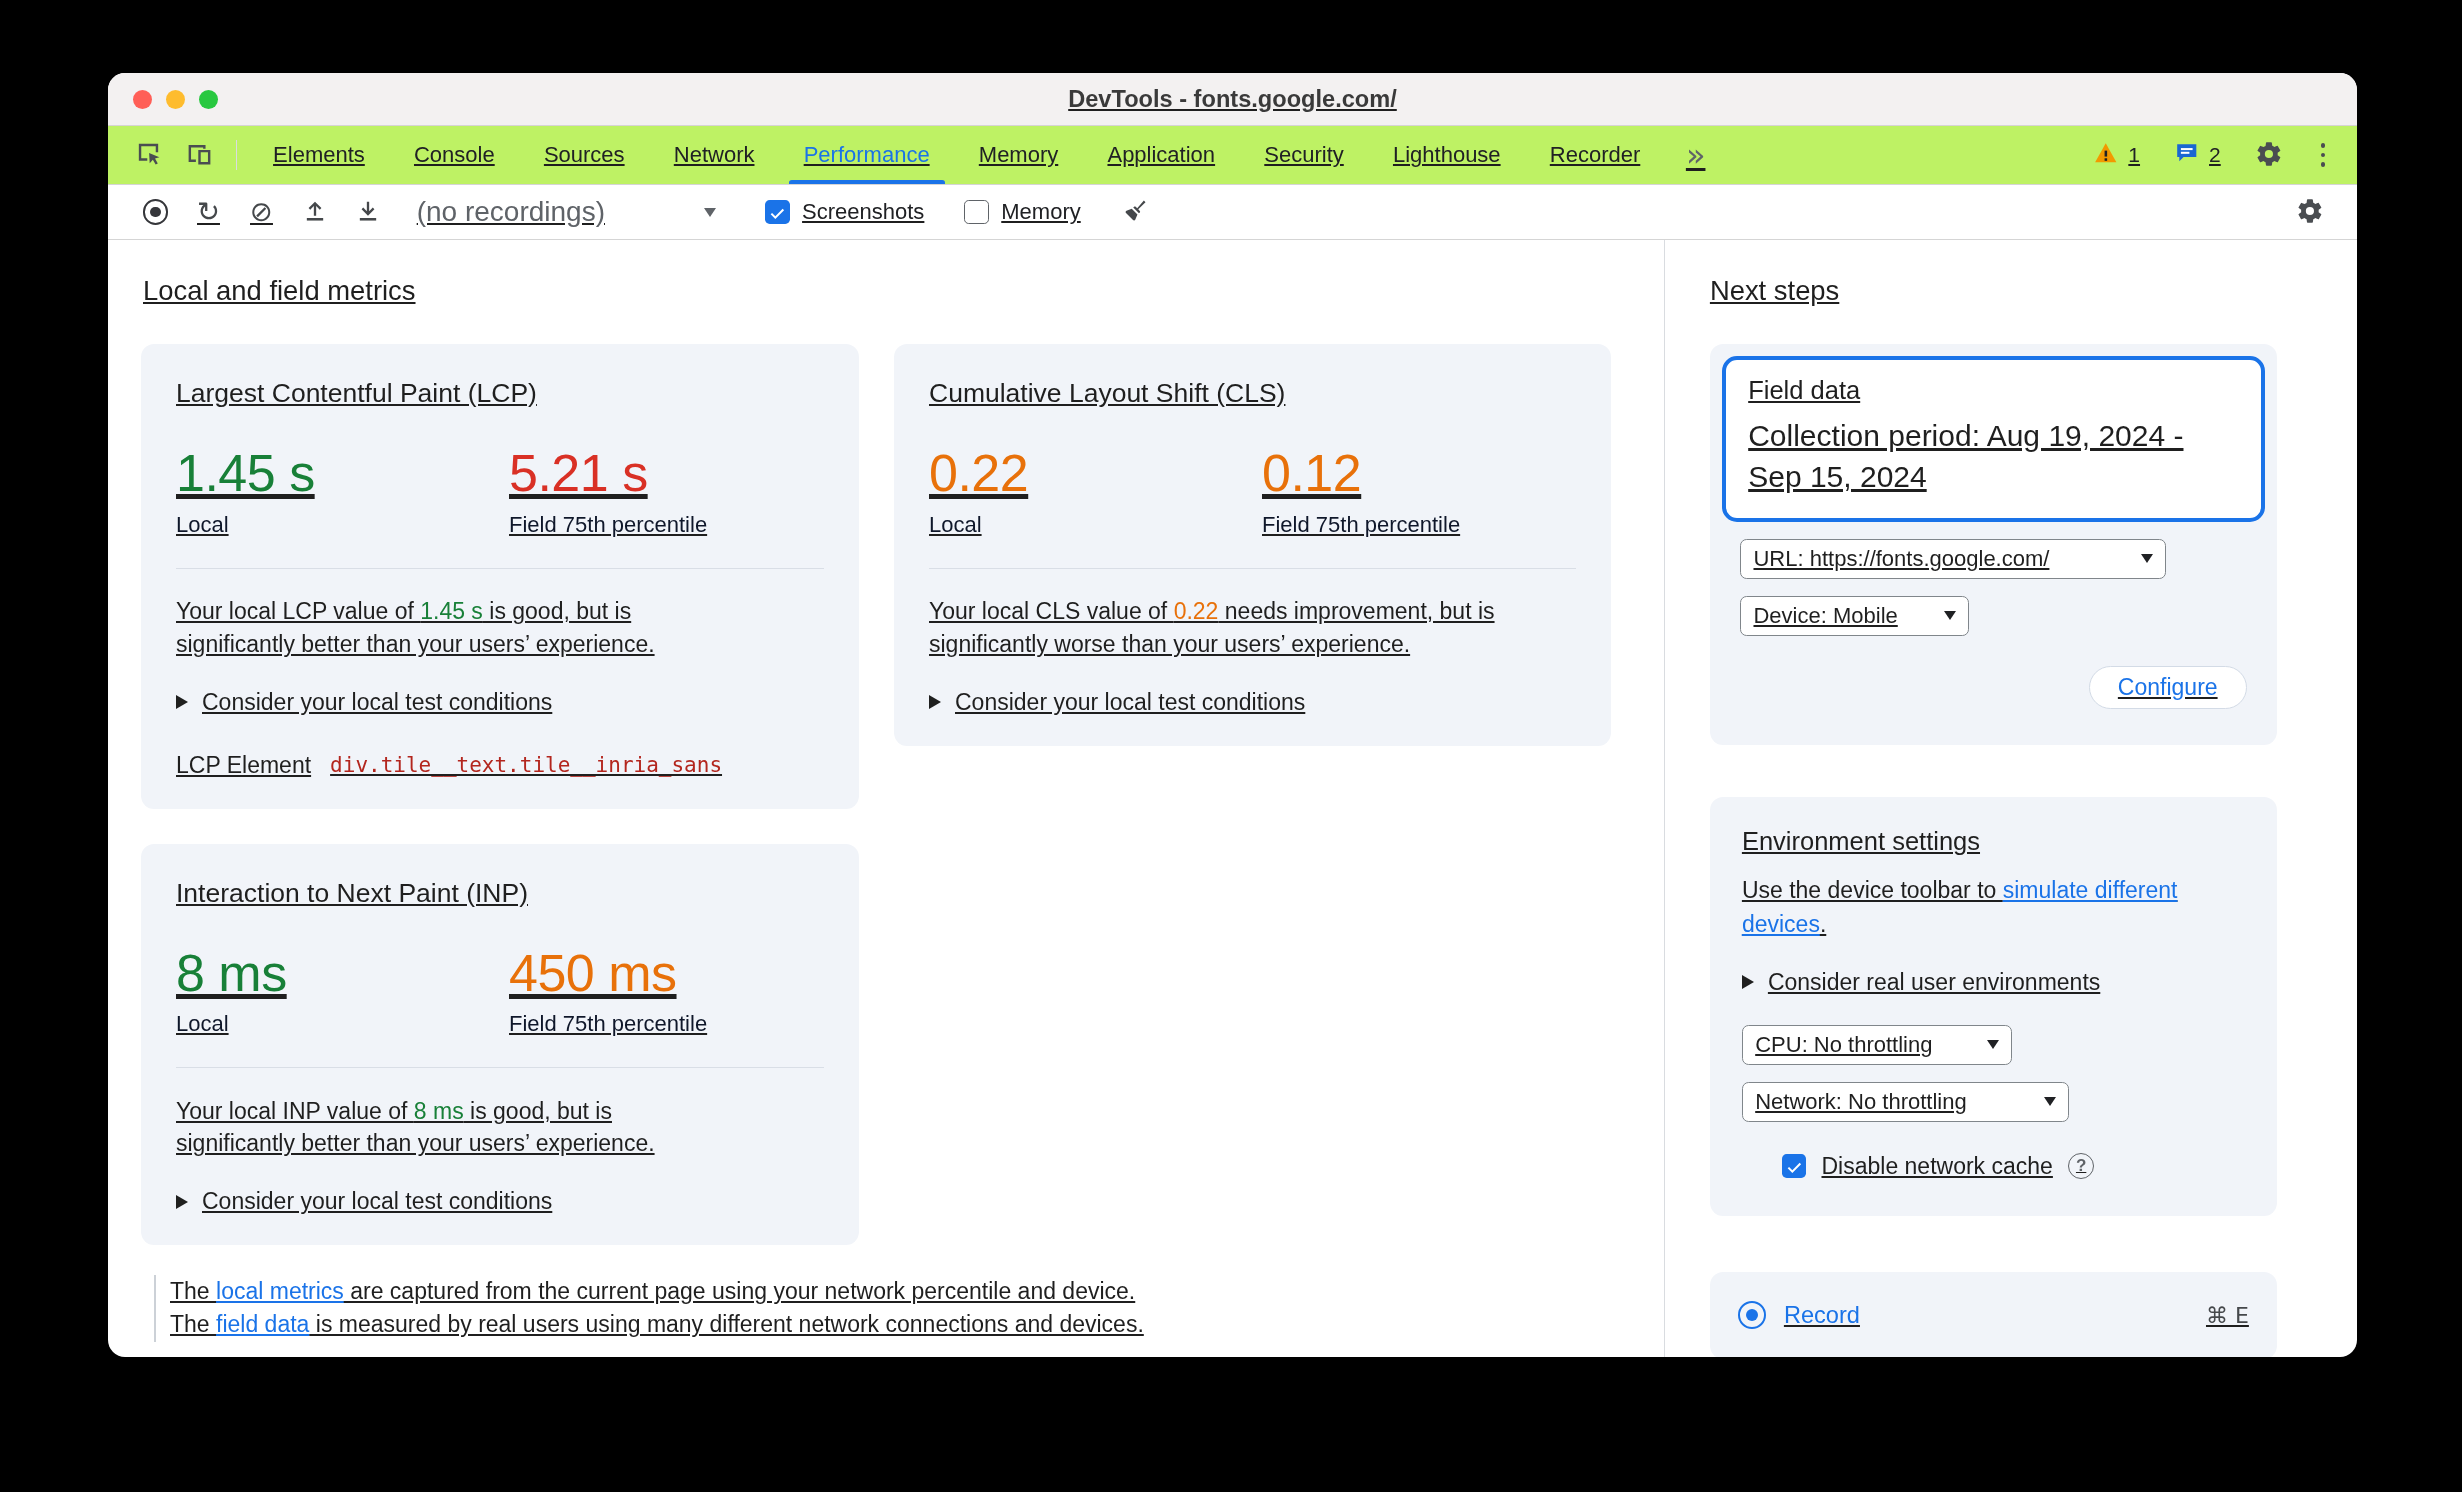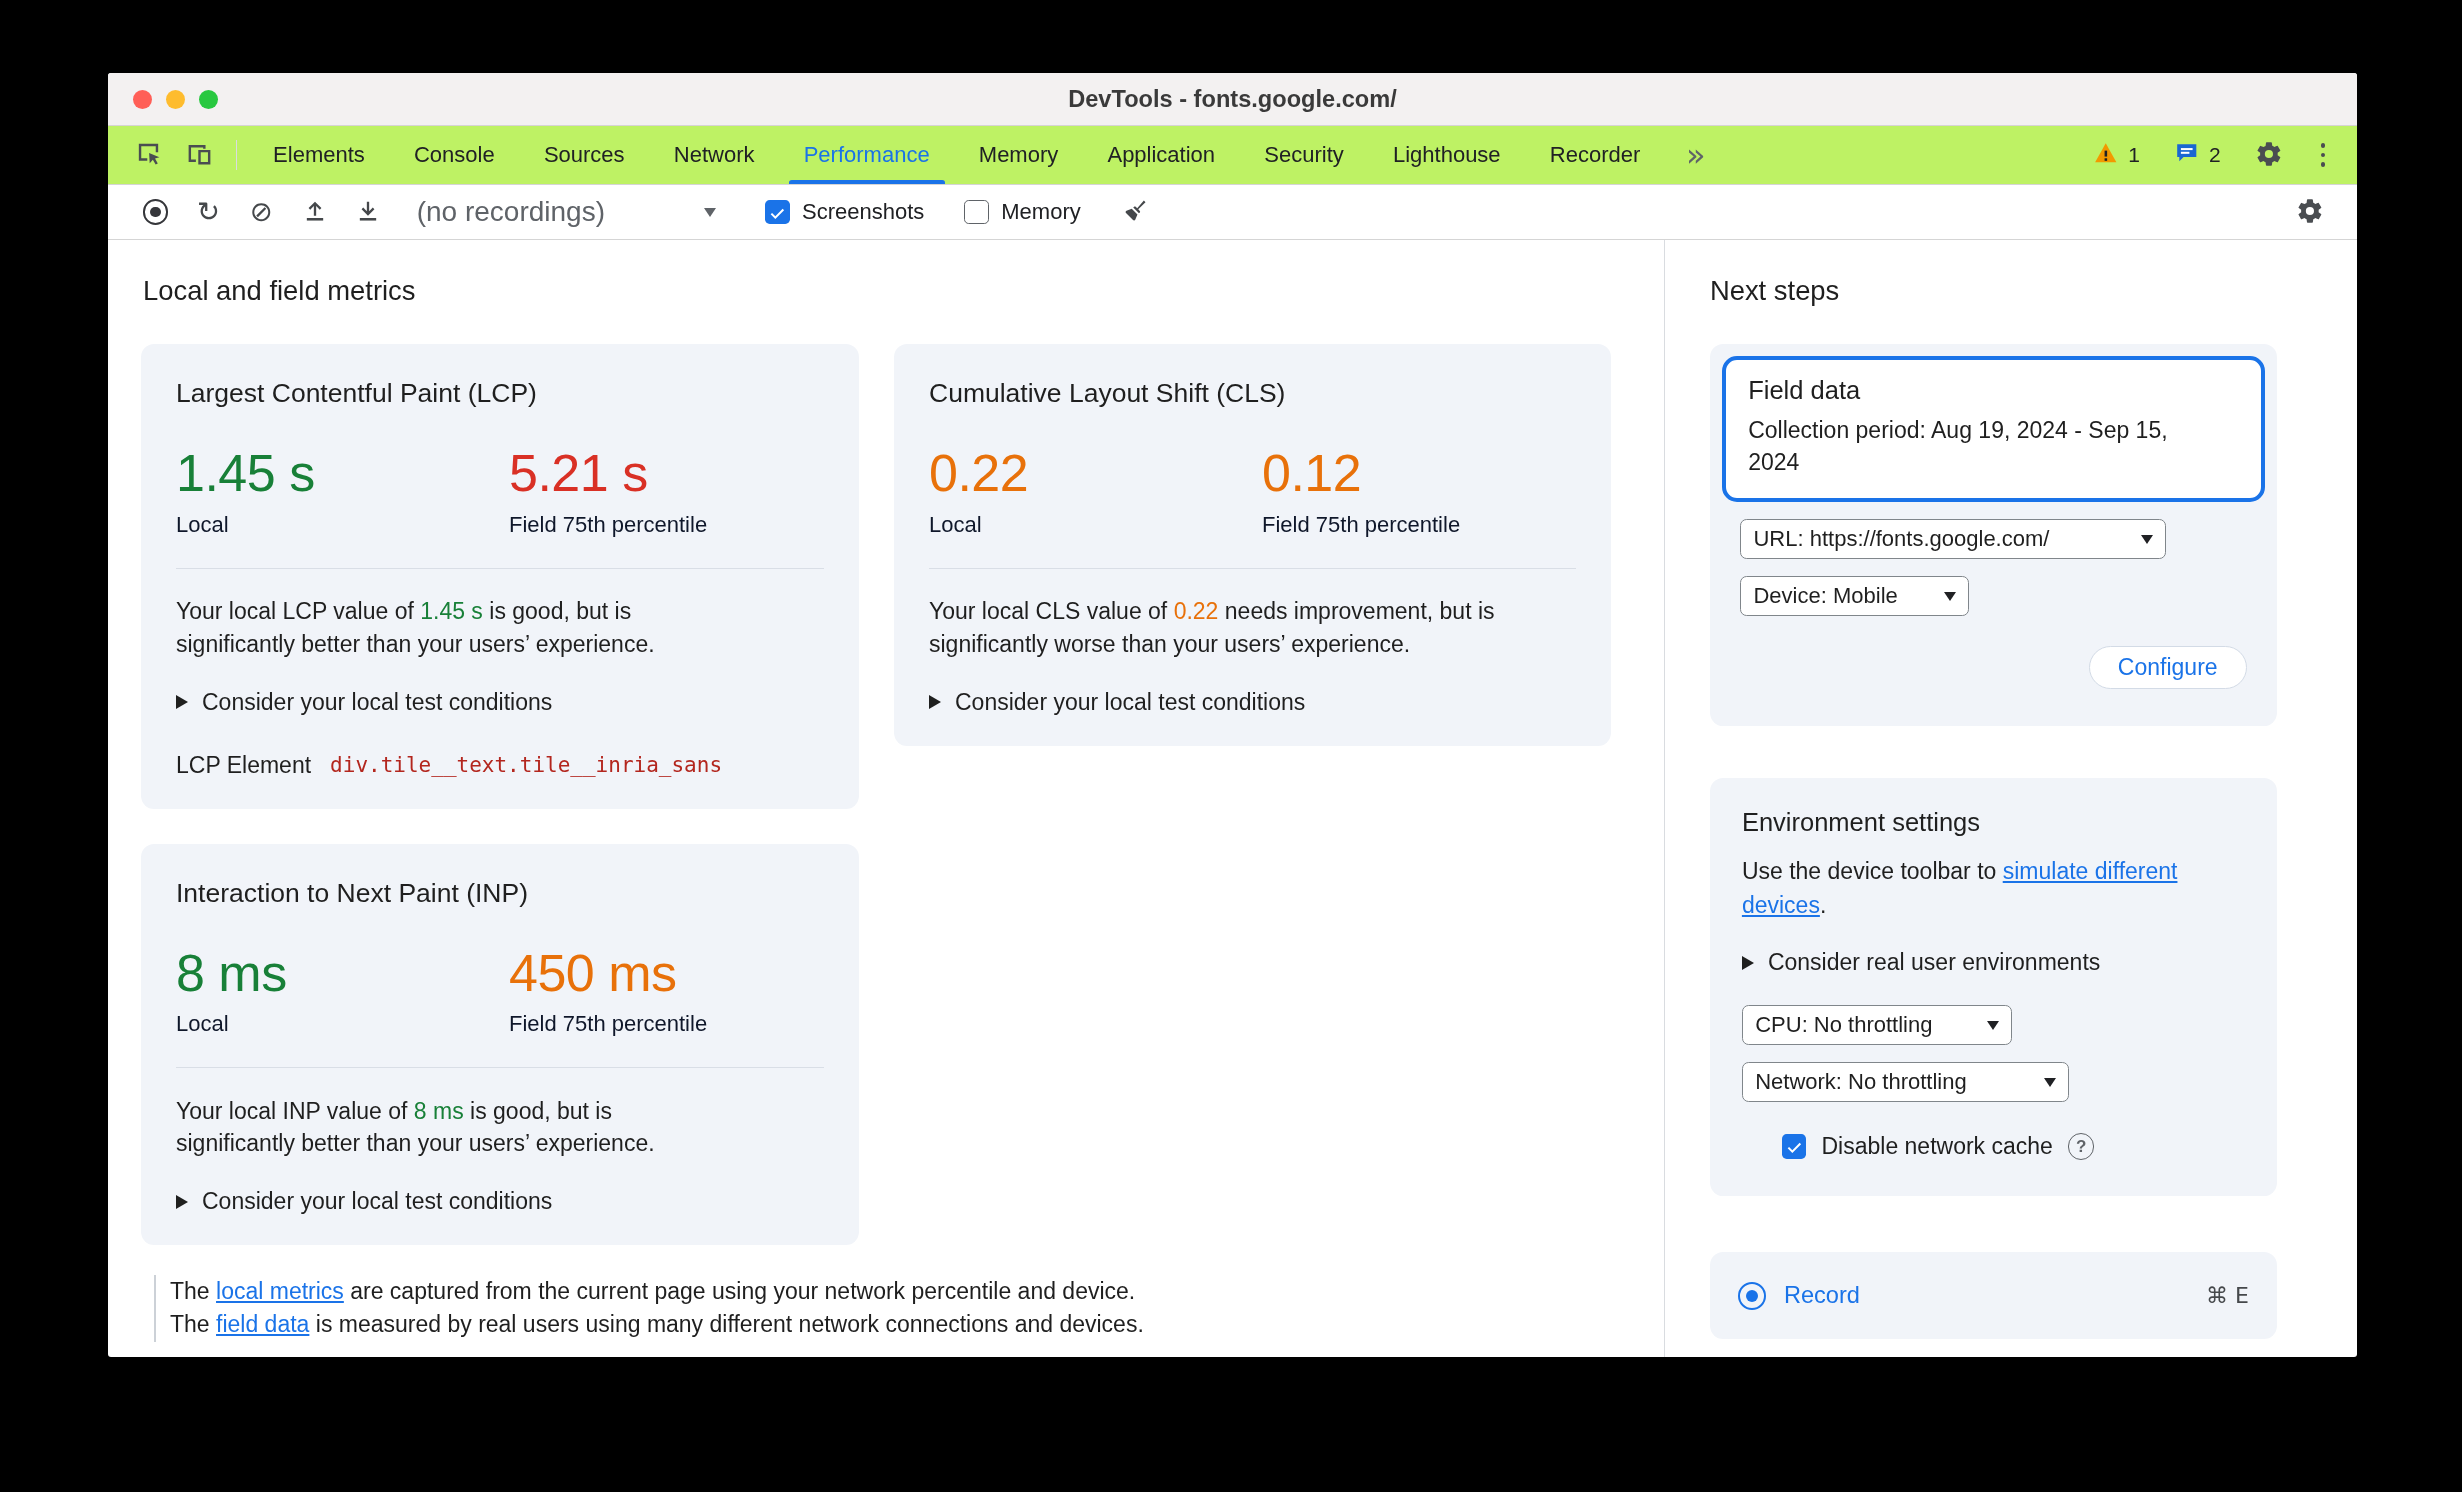--- a/index.html
+++ b/index.html
@@ -6,23 +6,23 @@
   html,body { width:2462px; height:1492px; }
   body {
     background:#000;
     font-family:"Liberation Sans", sans-serif;
     color:#1f1f1f;
     position:relative;
     overflow:hidden;
   }
   .window {
     position:absolute; left:108px; top:73px; width:2249px; height:1284px;
-    background:#fff; border-radius:3px; overflow:hidden;
+    background:#fff; border-radius:17px; overflow:hidden;
     box-shadow:0 38px 113px rgba(0,0,0,.6);
-    display:flex; flex-direction:column;
+    display:flex; flex-direction:column;text-decoration:underline;
   }
   
   .titlebar {
     height:53px; flex:0 0 53px; background:#f3f1f1; border-bottom:0.9px solid #d7d4d4;
     display:flex; align-items:center; justify-content:center; position:relative;
   }
   .traffic { position:absolute; left:24.6px; top:17px; display:flex; gap:14px; }
   .light { width:19px; height:19px; border-radius:50%; }
   .light.red { background:#ff5f57; }
   .light.yellow { background:#febc2e; }
@@ -116,21 +116,21 @@
     margin:30px 0 0 46px; border-left:2.8px solid #ccd1d7; padding-left:14px;
     font-size:23px; line-height:1.45; color:#1f1f1f;
   }
   .inline-link { color:#1a73e8; text-decoration:underline; }
 
   
   .side-card { width:567px; background:#f1f4f9; border-radius:13.2px; }
   .field-card { margin-top:37px; padding:12.3px; }
   .highlight-box { border:4.7px solid #1a73e8; border-radius:15px; background:#fff; padding:16px 22px 20px; }
   .fd-title { font-size:25.5px; font-weight:500; }
-  .fd-period { margin-top:9.5px; font-size:23px; line-height:1.38; max-width:473px; }
+  .fd-period { margin-top:9.5px; font-size:30px; line-height:1.38; max-width:473px; }
   .field-controls { padding:17px 18px 24.6px; }
   .select-control {
     display:flex; align-items:center; justify-content:space-between;
     background:#fff; border:1.9px solid #80868b; border-radius:6.6px; height:40px;
     padding:0 12.3px; font-size:22px; color:#1f1f1f;
   }
   .url-select { width:426px; margin-bottom:17px; }
   .device-select { width:229px; }
   .configure-row { display:flex; justify-content:flex-end; margin-top:30px; }
   .configure-btn {

